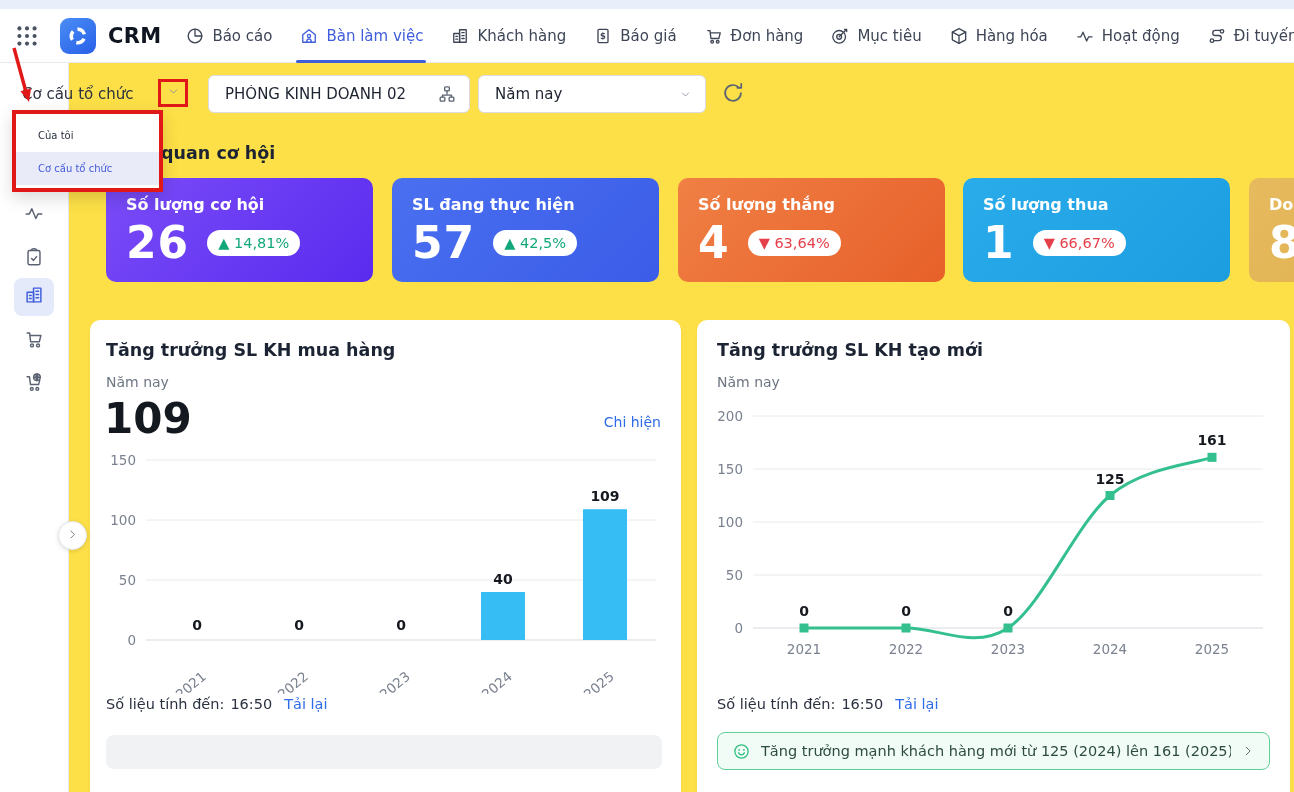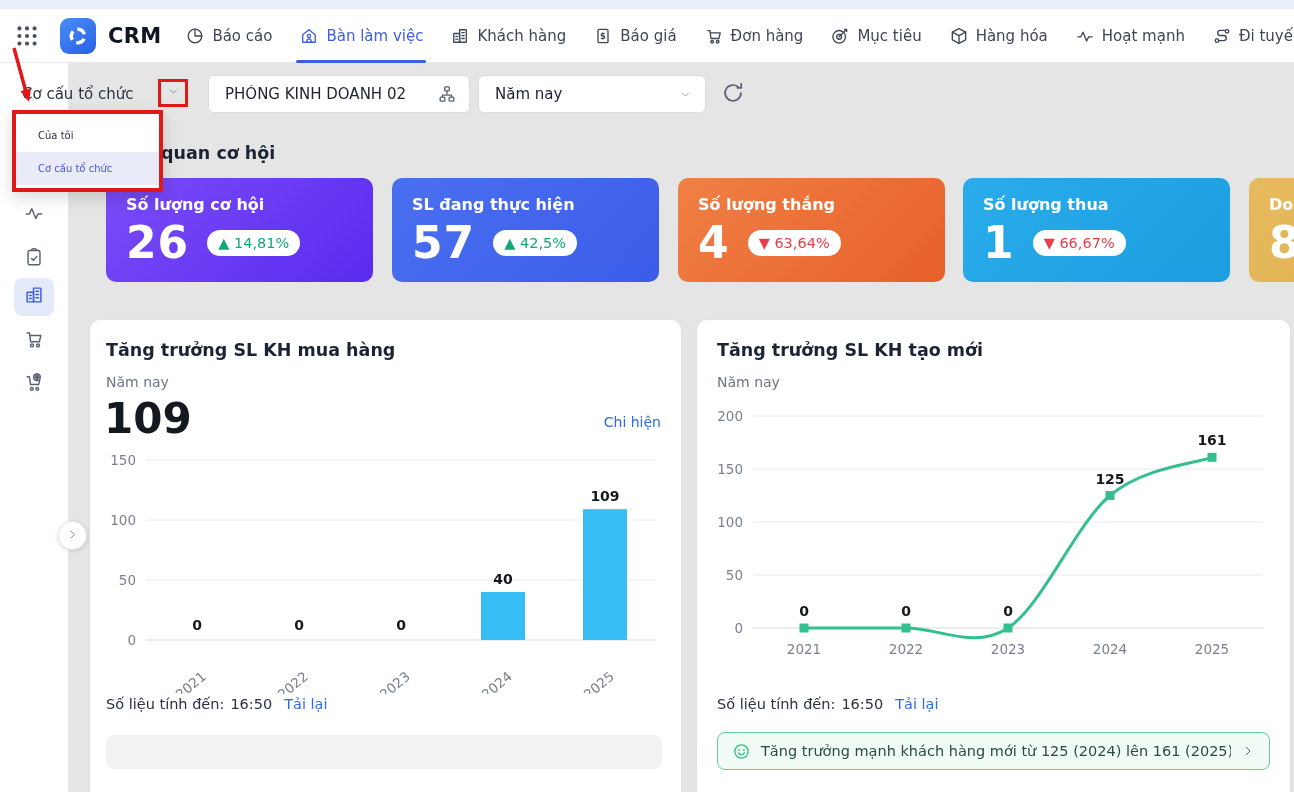--- a/index.html
+++ b/index.html
@@ -1,17 +1,17 @@
 <!DOCTYPE html>
 <html><head>
 <meta charset="utf-8">
 <style>
   html,body{margin:0;padding:0}
   body{width:1294px;height:792px;font-family:"DejaVu Sans","Liberation Sans",sans-serif;background:#fff}
-  .page{position:relative;width:1294px;height:792px;overflow:hidden;background:#e5e5e5;--anno:#e01818}
+  .page{position:relative;width:1294px;height:792px;overflow:hidden;background:#fde047;--anno:#e01818}
   svg{font-family:"DejaVu Sans","Liberation Sans",sans-serif}
 
   
   .topstrip{position:absolute;left:0;top:0;width:100%;height:9px;background:#e9eefb}
   .nav{position:absolute;left:0;top:9px;width:100%;height:54px;background:#fff;border-bottom:1px solid #e7e9ee;display:flex;align-items:center;padding:0 14px;box-sizing:border-box;z-index:5}
   .grid-btn{width:26px;height:26px;color:#4a5160;cursor:pointer;flex:none}
   .grid-btn svg{width:26px;height:26px}
   .logo{width:36px;height:36px;border-radius:9px;background:linear-gradient(145deg,#4a8df5,#2760e8);display:flex;align-items:center;justify-content:center;margin-left:20px;flex:none;cursor:pointer}
   .logo svg{width:26px;height:26px}
   .app-name{font-size:21px;font-weight:800;color:#101522;margin-left:12px;letter-spacing:.3px}
@@ -178,21 +178,21 @@
             </svg>
           </span>
           <span>Hàng hóa</span>
         </div>
         <div class="nav-item ">
           <span class="icn">
             <svg viewBox="0 0 24 24" fill="none" stroke="currentColor" stroke-width="1.6" stroke-linecap="round" stroke-linejoin="round">
               <path d="M3.5 13 H7 L9.6 7.4 L14 18 L16.4 13 H20.5"></path>
             </svg>
           </span>
-          <span>Hoạt mạnh</span>
+          <span>Hoạt động</span>
         </div>
         <div class="nav-item ">
           <span class="icn">
             <svg viewBox="0 0 24 24" fill="none" stroke="currentColor" stroke-width="1.6" stroke-linecap="round" stroke-linejoin="round">
               <circle cx="6" cy="17.6" r="2.1"></circle>
               <circle cx="18" cy="6.4" r="2.1"></circle>
               <path d="M8.2 17.6 H14 a3.1 3.1 0 0 0 0-6.2 H10 a3.1 3.1 0 0 1 0-6.2 h5.6"></path>
             </svg>
           </span>
           <span>Đi tuyến</span>

